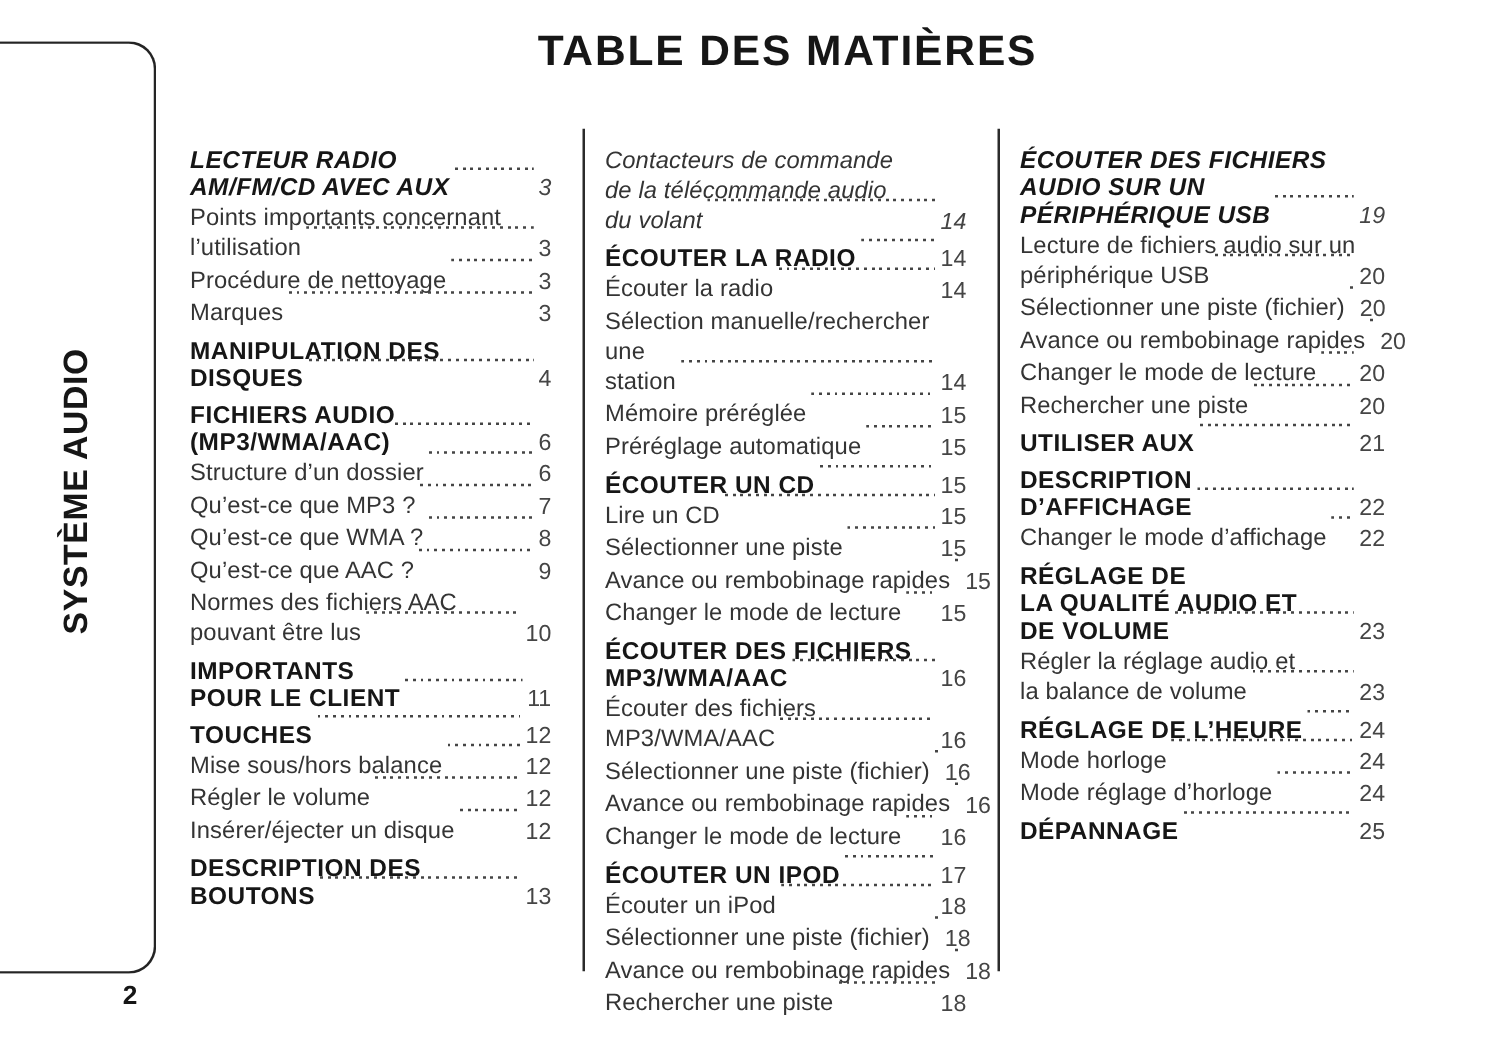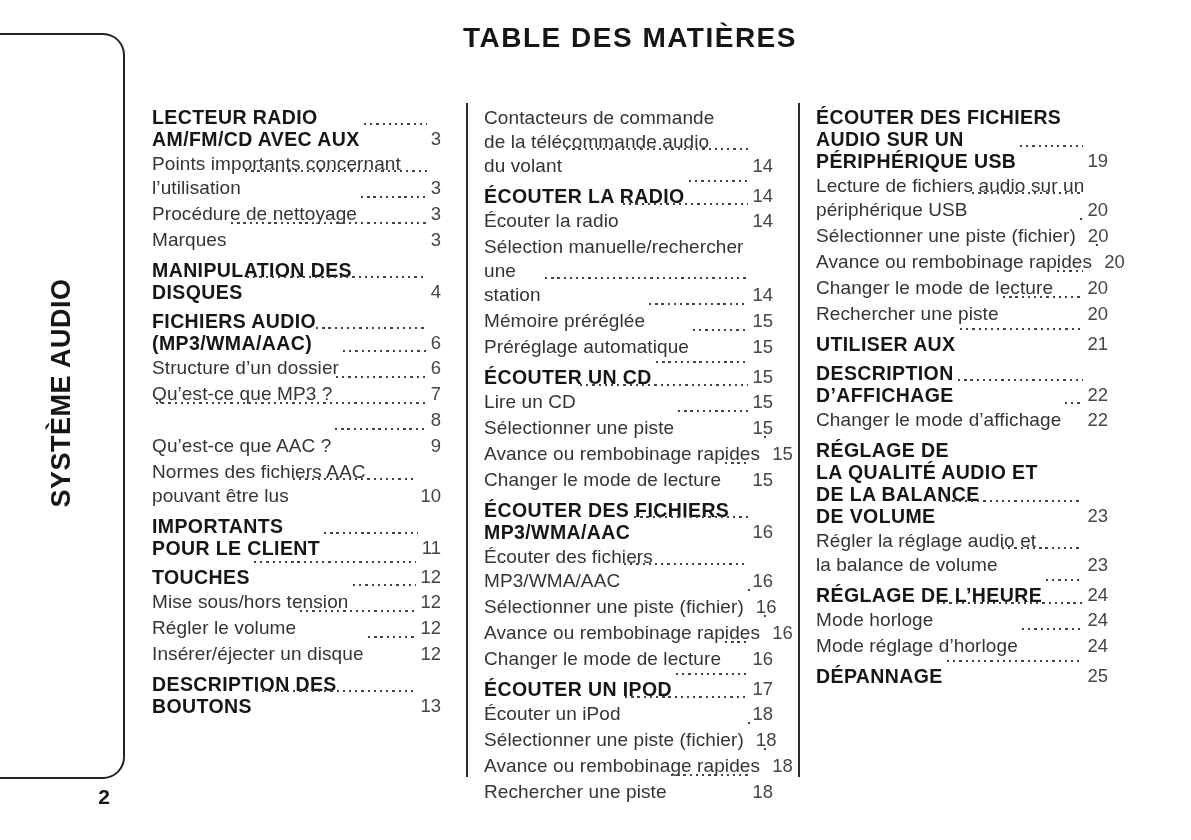--- a/index.html
+++ b/index.html
@@ -54,21 +54,21 @@
     color: var(--ink);
   }
 
   .page-title {
     position: absolute;
     left: 152px;
     top: 22px;
     width: 956px;
     text-align: center;
     font-weight: bold;
-    font-size: 28px;
+    font-size: 34px;
     letter-spacing: 1.5px;
     color: var(--ink);
     white-space: nowrap;
   }
 
   .toc {
     position: absolute;
     left: 152px;
     top: 101px;
     display: flex;
@@ -79,21 +79,21 @@
   .col-divider {
     width: 2px;
     height: 674px;
     background: #2b2b2b;
     margin: 2px 16px 0 25px;
     flex: none;
   }
 
   .toc-item { margin: 0 0 2px 0; }
   .toc-item.heading { margin-top: 7px; }
-  .toc-col > .toc-item:first-child { margin-top: 5px; }
+  .toc-col > .toc-item:first-child { margin-top: 16px; font-style: italic; }
 
   .toc-item .line {
     font-size: 19px;
     line-height: 24px;
     color: var(--body);
     letter-spacing: 0.1px;
   }
   .toc-item.heading .line {
     font-size: 19.5px;
     line-height: 22px;
@@ -199,20 +199,21 @@
         </div>
         <div class="toc-item entry">
           <div class="line last">
             <span class="txt">Qu’est-ce que MP3 ?</span>
             <span class="dots"></span>
             <span class="pg">7</span>
           </div>
         </div>
         <div class="toc-item entry">
           <div class="line last">
+            <span class="txt">Qu’est-ce que WMA ?</span>
             <span class="dots"></span>
             <span class="pg">8</span>
           </div>
         </div>
         <div class="toc-item entry">
           <div class="line last">
             <span class="txt">Qu’est-ce que AAC ?</span>
             <span class="dots"></span>
             <span class="pg">9</span>
           </div>
@@ -235,21 +236,21 @@
         </div>
         <div class="toc-item heading">
           <div class="line last">
             <span class="txt">TOUCHES</span>
             <span class="dots"></span>
             <span class="pg">12</span>
           </div>
         </div>
         <div class="toc-item entry">
           <div class="line last">
-            <span class="txt">Mise sous/hors tension</span>
+            <span class="txt">Mise sous/hors balance</span>
             <span class="dots"></span>
             <span class="pg">12</span>
           </div>
         </div>
         <div class="toc-item entry">
           <div class="line last">
             <span class="txt">Régler le volume</span>
             <span class="dots"></span>
             <span class="pg">12</span>
           </div>
@@ -490,21 +491,20 @@
         <div class="toc-item entry">
           <div class="line last">
             <span class="txt">Changer le mode d’affichage</span>
             <span class="dots"></span>
             <span class="pg">22</span>
           </div>
         </div>
         <div class="toc-item heading">
           <div class="line">RÉGLAGE DE</div>
           <div class="line">LA QUALITÉ AUDIO ET</div>
-          <div class="line">DE LA BALANCE</div>
           <div class="line last">
             <span class="txt">DE VOLUME</span>
             <span class="dots"></span>
             <span class="pg">23</span>
           </div>
         </div>
         <div class="toc-item entry">
           <div class="line">Régler la réglage audio et</div>
           <div class="line last">
             <span class="txt">la balance de volume</span>

